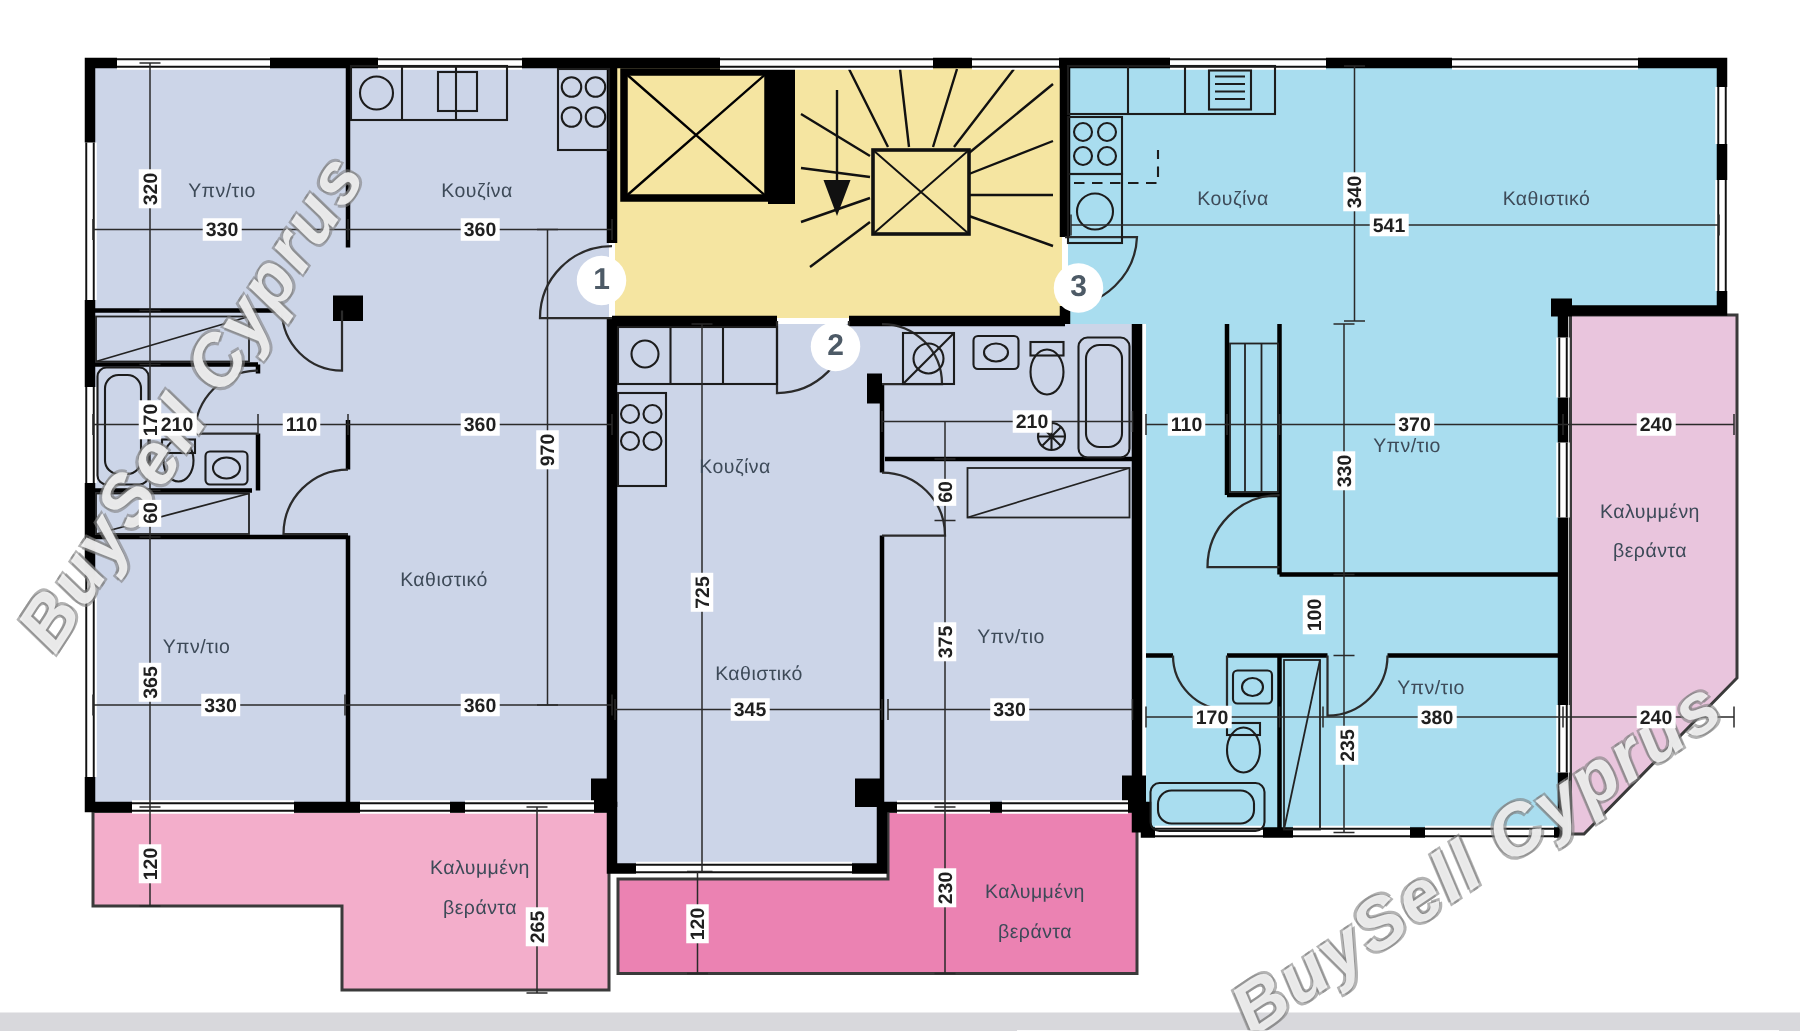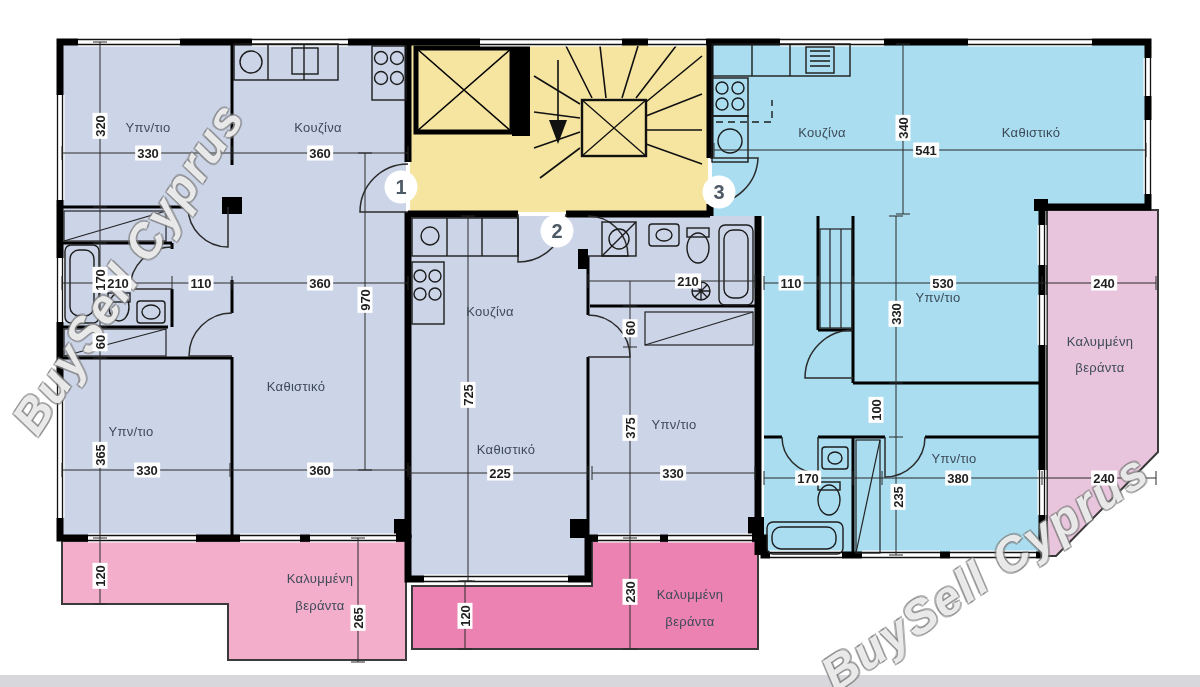--- a/index.html
+++ b/index.html
@@ -290,31 +290,31 @@
   <div class="dim v" style="left:100px;top:280px">170</div>
   <div class="dim" style="left:118px;top:283px">210</div>
   <div class="dim" style="left:201px;top:283px">110</div>
   <div class="dim" style="left:320px;top:283px">360</div>
   <div class="dim v" style="left:365px;top:300px">970</div>
   <div class="dim v" style="left:100px;top:342px">60</div>
   <div class="dim v" style="left:100px;top:455px">365</div>
   <div class="dim" style="left:147px;top:470px">330</div>
   <div class="dim" style="left:320px;top:470px">360</div>
 
-  <div class="dim" style="left:500px;top:473px">225</div>
+  <div class="dim" style="left:500px;top:473px">345</div>
   <div class="dim v" style="left:468px;top:395px">725</div>
   <div class="dim" style="left:688px;top:281px">210</div>
   <div class="dim v" style="left:630px;top:328px">60</div>
   <div class="dim v" style="left:630px;top:428px">375</div>
   <div class="dim" style="left:673px;top:473px">330</div>
 
   <div class="dim v" style="left:903px;top:128px">340</div>
   <div class="dim" style="left:926px;top:150px">541</div>
   <div class="dim" style="left:791px;top:283px">110</div>
-  <div class="dim" style="left:943px;top:283px">530</div>
+  <div class="dim" style="left:943px;top:283px">370</div>
   <div class="dim v" style="left:896px;top:314px">330</div>
   <div class="dim v" style="left:876px;top:410px">100</div>
   <div class="dim" style="left:808px;top:478px">170</div>
   <div class="dim v" style="left:898px;top:497px">235</div>
   <div class="dim" style="left:958px;top:478px">380</div>
 
   <div class="dim" style="left:1104px;top:283px">240</div>
   <div class="dim" style="left:1104px;top:478px">240</div>
   <div class="dim v" style="left:100px;top:576px">120</div>
   <div class="dim v" style="left:358px;top:618px">265</div>

